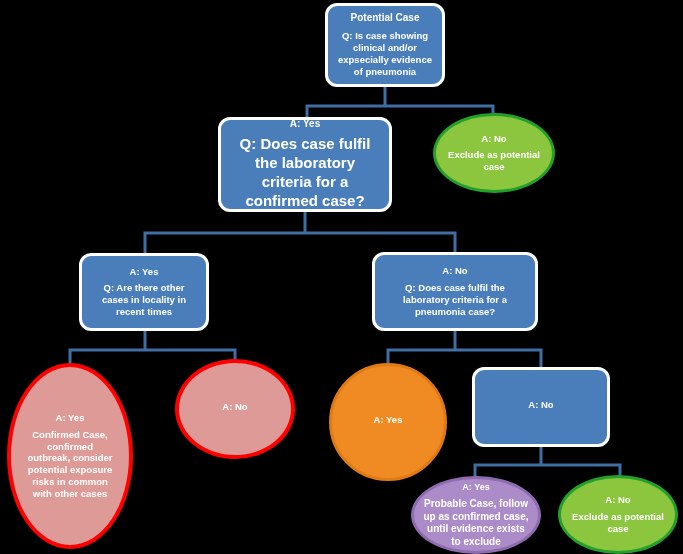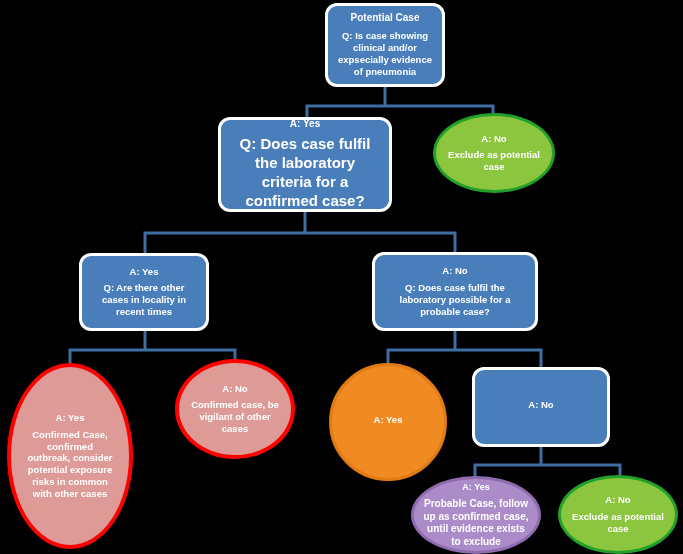--- a/index.html
+++ b/index.html
@@ -108,31 +108,30 @@
     <div class="bdy" style="font-size:9.5px;">Exclude as potential case</div>
   </div>
 
   <div class="node box" style="left:79px; top:253px; width:130px; height:78px; padding:6px 8px;">
     <div class="hdr" style="font-size:9.5px;">A: Yes</div>
     <div class="bdy" style="font-size:9.5px;">Q: Are there other cases in locality in recent times</div>
   </div>
 
   <div class="node box" style="left:372px; top:252px; width:166px; height:79px; padding:6px 9px;">
     <div class="hdr" style="font-size:9.5px;">A: No</div>
-    <div class="bdy" style="font-size:9.5px;">Q: Does  case fulfil the laboratory possible for a probable case?</div>
+    <div class="bdy" style="font-size:9.5px;">Q: Does  case fulfil the laboratory criteria for a pneumonia case?</div>
   </div>
 
   <div class="node ellipse pink" style="left:7px; top:363px; width:126px; height:186px; padding:6px 14px;">
     <div class="hdr" style="font-size:9.5px;">A: Yes</div>
     <div class="bdy" style="font-size:9.5px;">Confirmed Case, confirmed outbreak, consider potential exposure risks in common with other cases</div>
   </div>
 
   <div class="node ellipse pink" style="left:175px; top:359px; width:120px; height:100px; padding:4px 12px;">
     <div class="hdr" style="font-size:9.5px;">A: No</div>
-    <div class="bdy" style="font-size:9.5px;">Confirmed case, be vigilant of other cases</div>
   </div>
 
   <div class="node ellipse orange" style="left:329px; top:363px; width:118px; height:118px; padding:4px 11px;">
     <div class="hdr" style="font-size:9.5px;">A: Yes</div>
   </div>
 
   <div class="node box" style="left:472px; top:367px; width:138px; height:80px; padding:6px 8px;">
     <div class="hdr" style="font-size:9.5px;">A: No</div>
   </div>
 

